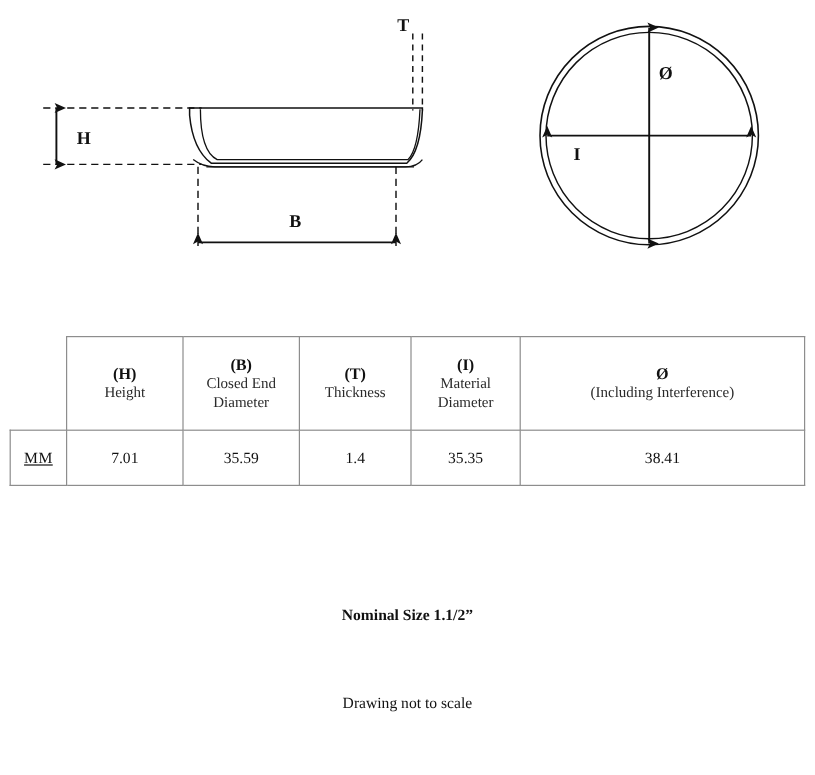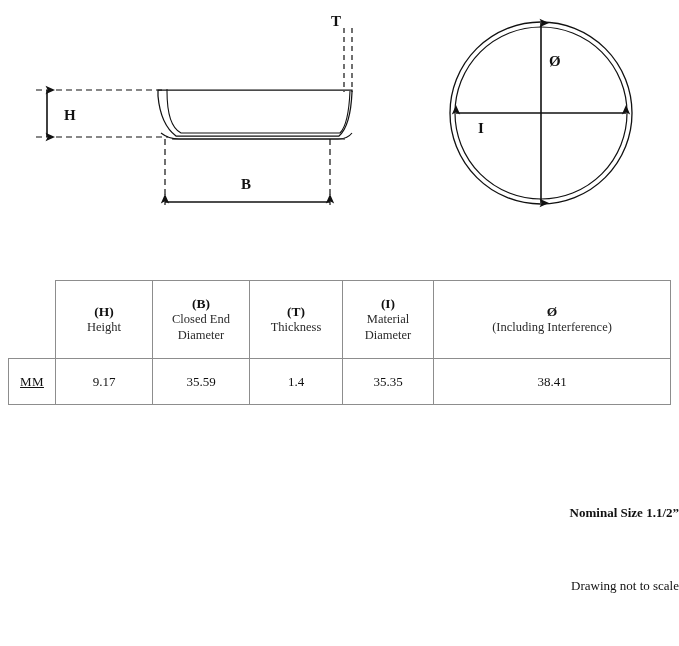--- a/index.html
+++ b/index.html
@@ -95,21 +95,20 @@
     position: absolute;
     left: 0;
     top: 505px;
     width: 679px;
     text-align: center;
   }
   .note-line {
     font-size: 13px;
     line-height: 1.18;
     color: #111111;
-    text-align: right;
   }
   .note-strong {
     font-weight: bold;
     font-size: 13px;
   }
   .gap-sm { height: 18px; }
   .gap-md { height: 20px; }
 </style>
 </head>
 <body>
@@ -199,21 +198,21 @@
       </th>
       <th class="hdr-cell">
         <span class="hdr-code">Ø</span>
         <span class="hdr-desc">(Including Interference)</span>
       </th>
     </tr>
   </thead>
   <tbody>
     <tr>
       <td class="unit-cell">MM</td>
-      <td class="val-cell">9.17</td>
+      <td class="val-cell">7.01</td>
       <td class="val-cell">35.59</td>
       <td class="val-cell">1.4</td>
       <td class="val-cell">35.35</td>
       <td class="val-cell">38.41</td>
     </tr>
   </tbody>
 </table>
 
 <div id="notes">
   <div class="note-line note-strong">Nominal Size 1.1/2”</div>

